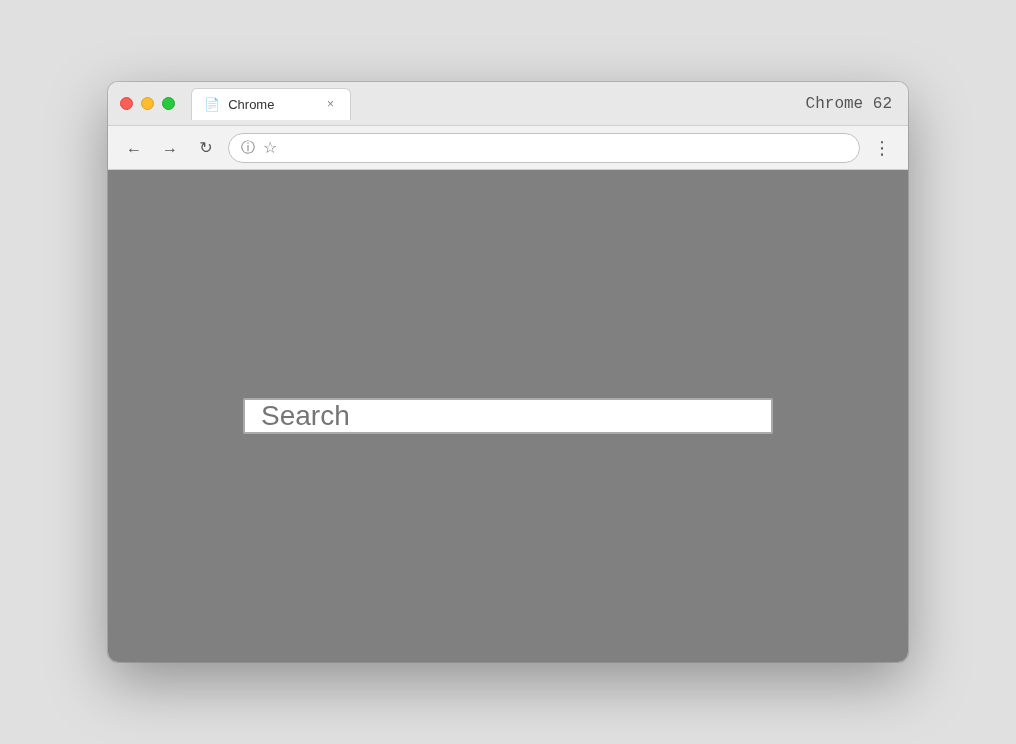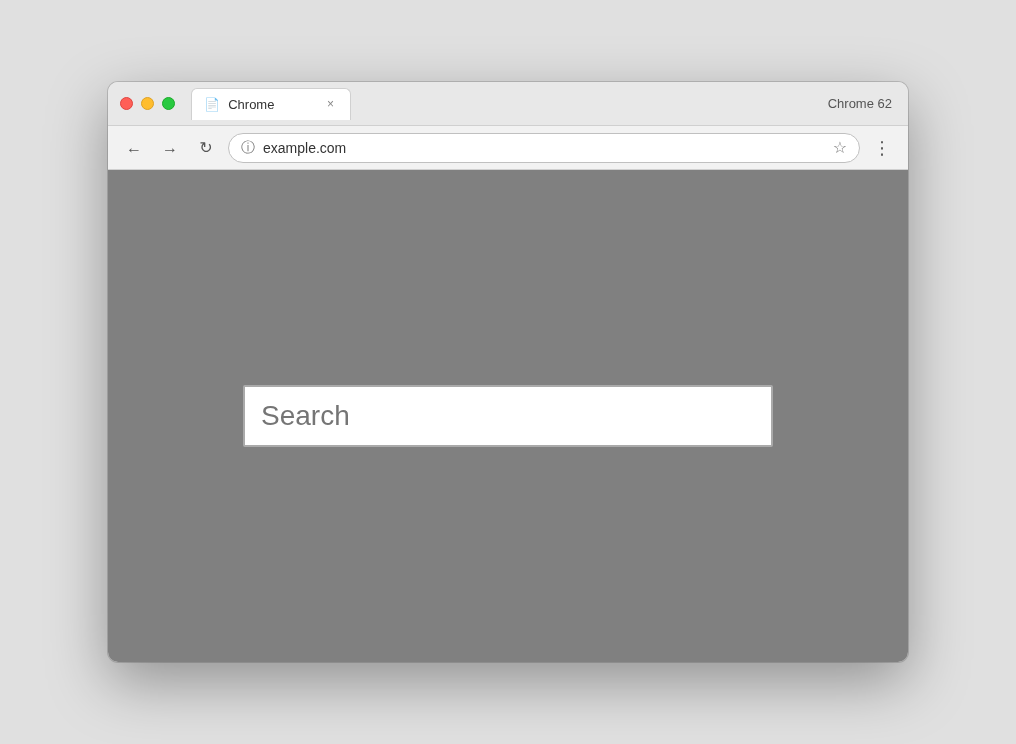--- a/index.html
+++ b/index.html
@@ -87,24 +87,25 @@
 
     .tab-close {
       color: #888;
       font-size: 12px;
       cursor: pointer;
       padding: 2px 4px;
       border-radius: 3px;
     }
 
     .chrome-label {
-      font-size: 13px;
+      font-size: 16px;
       color: #555;
       margin-left: auto;
       padding-right: 4px;
+      font-family: Liberation Mono, monospace;
     }
 
     
     .nav-bar {
       background: #f2f2f2;
       height: 44px;
       display: flex;
       align-items: center;
       padding: 0 12px;
       gap: 8px;
@@ -173,21 +174,21 @@
     .page-content {
       flex: 1;
       background: #808080;
       display: flex;
       align-items: center;
       justify-content: center;
     }
 
     .search-input {
       width: 530px;
-      height: 62px;
+      height: 36px;
       background: white;
       border: 2px solid #aaa;
       border-radius: 2px;
       padding: 0 16px;
       font-size: 28px;
       color: #999;
       outline: none;
     }
   </style>
 </head>
@@ -213,21 +214,20 @@
     <span class="chrome-label">Chrome 62</span>
   </div>
 
   <div class="nav-bar">
     <button class="nav-btn">←</button>
     <button class="nav-btn">→</button>
     <button class="nav-btn">↻</button>
 
     <div class="address-bar">
       <span class="address-bar-info">ⓘ</span>
-      <span class="address-text">example.com</span>
       <span class="address-star">☆</span>
     </div>
 
     <button class="nav-menu-btn">⋮</button>
   </div>
 
   <div class="page-content">
     <input class="search-input" type="text" placeholder="Search" style="">
   </div>
 

